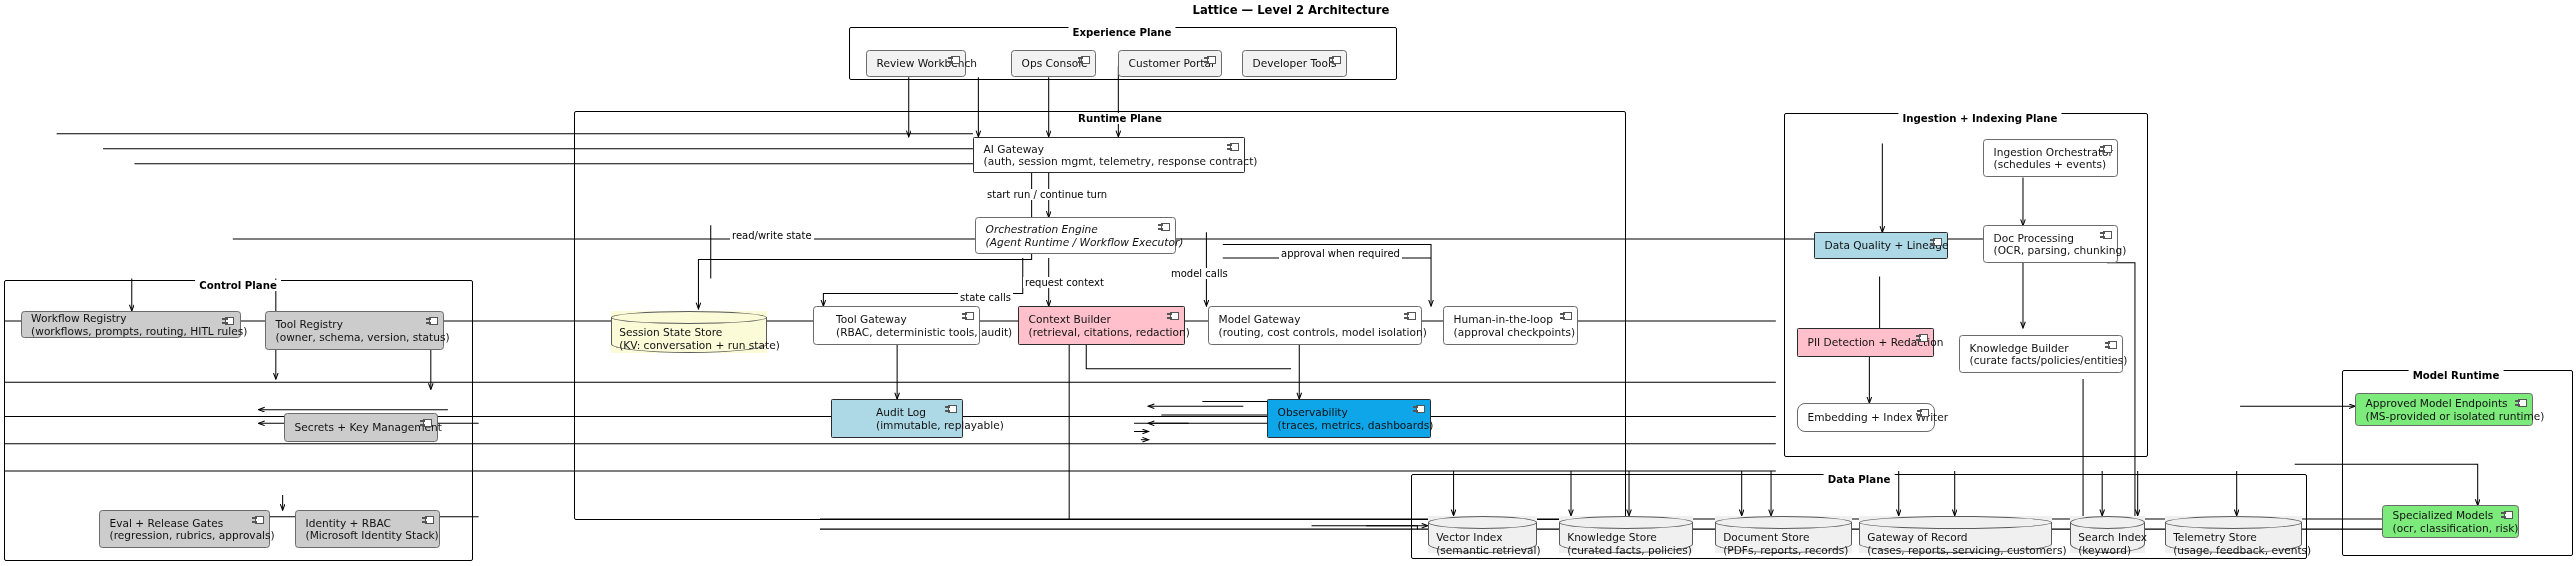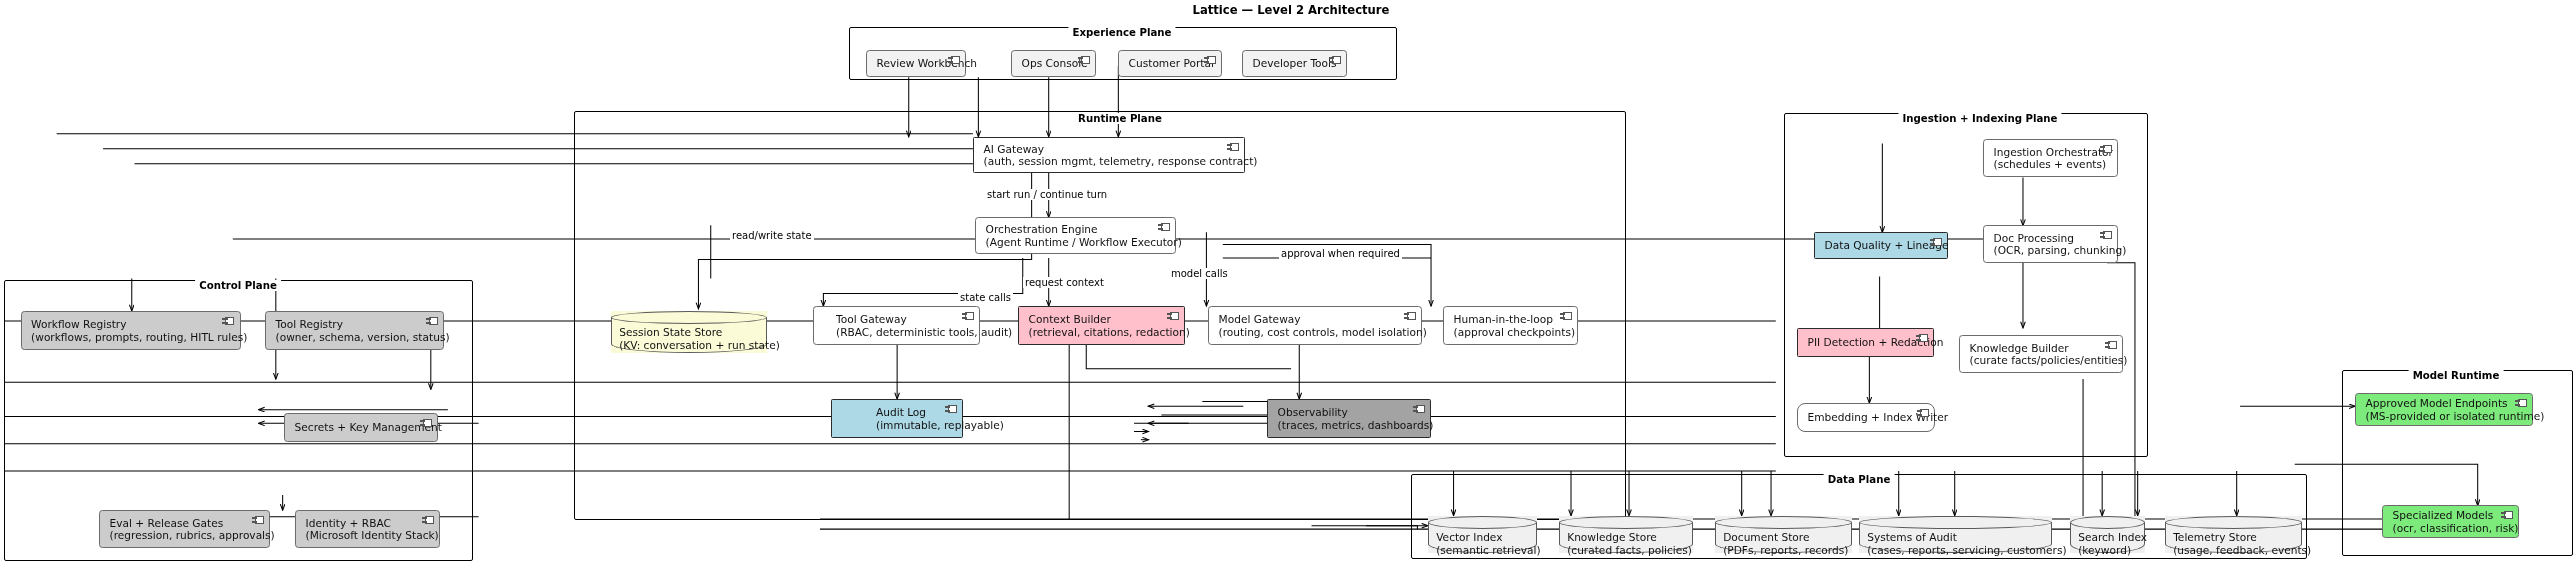--- a/index.html
+++ b/index.html
@@ -177,21 +177,21 @@
   <div class="node sq" style="left:973px;top:137px;width:272px;height:36px;">
     <span class="uml-icon">
         <i class="body"></i>
         <i class="t1"></i>
         <i class="t2"></i>
       </span>
     <div class="l1">AI Gateway</div>
     <div class="l2">(auth, session mgmt, telemetry, response contract)</div>
   </div>
 
-  <div class="node" style="left:975px;top:217px;width:201px;height:37px;">
+  <div class="node" style="left:975px;top:217px;width:201px;height:37px;font-style:italic;">
     <span class="uml-icon">
         <i class="body"></i>
         <i class="t1"></i>
         <i class="t2"></i>
       </span>
     <div class="l1">Orchestration Engine</div>
     <div class="l2">(Agent Runtime / Workflow Executor)</div>
   </div>
 
   <div class="cyl" style="left:611px;top:311px;width:156px;height:42px;background:#fbfbd8;">
@@ -246,41 +246,41 @@
   <div class="node sq" style="left:831px;top:399px;width:132px;height:39px;background:#add8e6;padding-left:44px;">
     <span class="uml-icon">
         <i class="body"></i>
         <i class="t1"></i>
         <i class="t2"></i>
       </span>
     <div class="l1">Audit Log</div>
     <div class="l2">(immutable, replayable)</div>
   </div>
 
-  <div class="node sq" style="left:1267px;top:399px;width:164px;height:39px;background:#a3a3a3;">
+  <div class="node sq" style="left:1267px;top:399px;width:164px;height:39px;background:#0ea5e9;">
     <span class="uml-icon">
         <i class="body"></i>
         <i class="t1"></i>
         <i class="t2"></i>
       </span>
     <div class="l1">Observability</div>
     <div class="l2">(traces, metrics, dashboards)</div>
   </div>
 
   <div class="elabel" style="left:985px;top:189px;">start run / continue turn</div>
   <div class="elabel" style="left:730px;top:230px;">read/write state</div>
   <div class="elabel" style="left:1023px;top:277px;">request context</div>
   <div class="elabel" style="left:958px;top:292px;">state calls</div>
   <div class="elabel" style="left:1169px;top:268px;">model calls</div>
   <div class="elabel" style="left:1279px;top:248px;">approval when required</div>
 
   <div class="group" style="left:4.1px;top:280px;width:467px;height:279px;"></div>
   <div class="group-label" style="left:238px;top:280px;">Control Plane</div>
 
-  <div class="node" style="left:20.5px;top:311px;width:220px;height:39px;background:#cccccc;">
+  <div class="node" style="left:20.5px;top:311px;width:220px;height:27px;background:#cccccc;">
     <span class="uml-icon">
         <i class="body"></i>
         <i class="t1"></i>
         <i class="t2"></i>
       </span>
     <div class="l1">Workflow Registry</div>
     <div class="l2">(workflows, prompts, routing, HITL rules)</div>
   </div>
 
   <div class="node" style="left:265px;top:311px;width:179px;height:39px;background:#cccccc;">
@@ -410,21 +410,21 @@
     <div class="txt">
       <div class="l1">Document Store</div>
       <div class="l2">(PDFs, reports, records)</div>
     </div>
   </div>
 
   <div class="cyl" style="left:1859px;top:516px;width:193px;height:37px;background:#f0f0f0;">
     <div class="barrel"></div>
     <div class="lid" style="background:#f0f0f0;"></div>
     <div class="txt">
-      <div class="l1">Systems of Audit</div>
+      <div class="l1">Gateway of Record</div>
       <div class="l2">(cases, reports, servicing, customers)</div>
     </div>
   </div>
 
   <div class="cyl" style="left:2070px;top:516px;width:75px;height:37px;background:#f0f0f0;">
     <div class="barrel"></div>
     <div class="lid" style="background:#f0f0f0;"></div>
     <div class="txt">
       <div class="l1">Search Index</div>
       <div class="l2">(keyword)</div>

